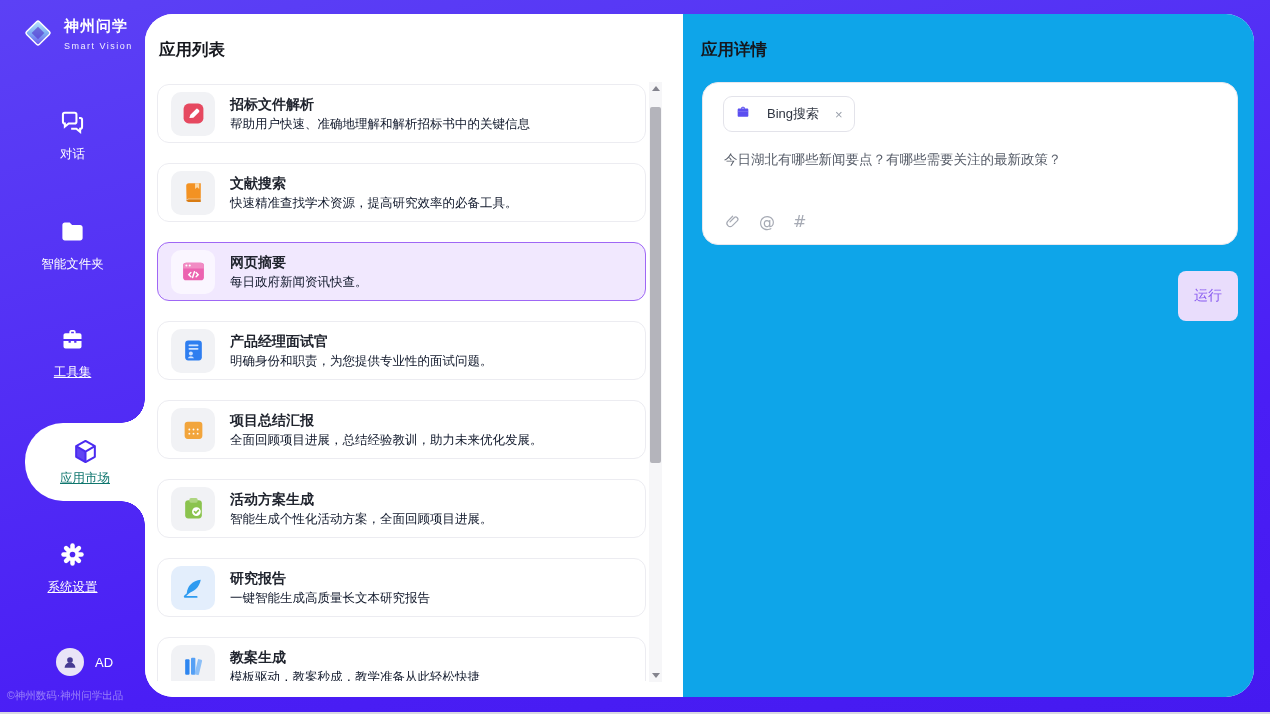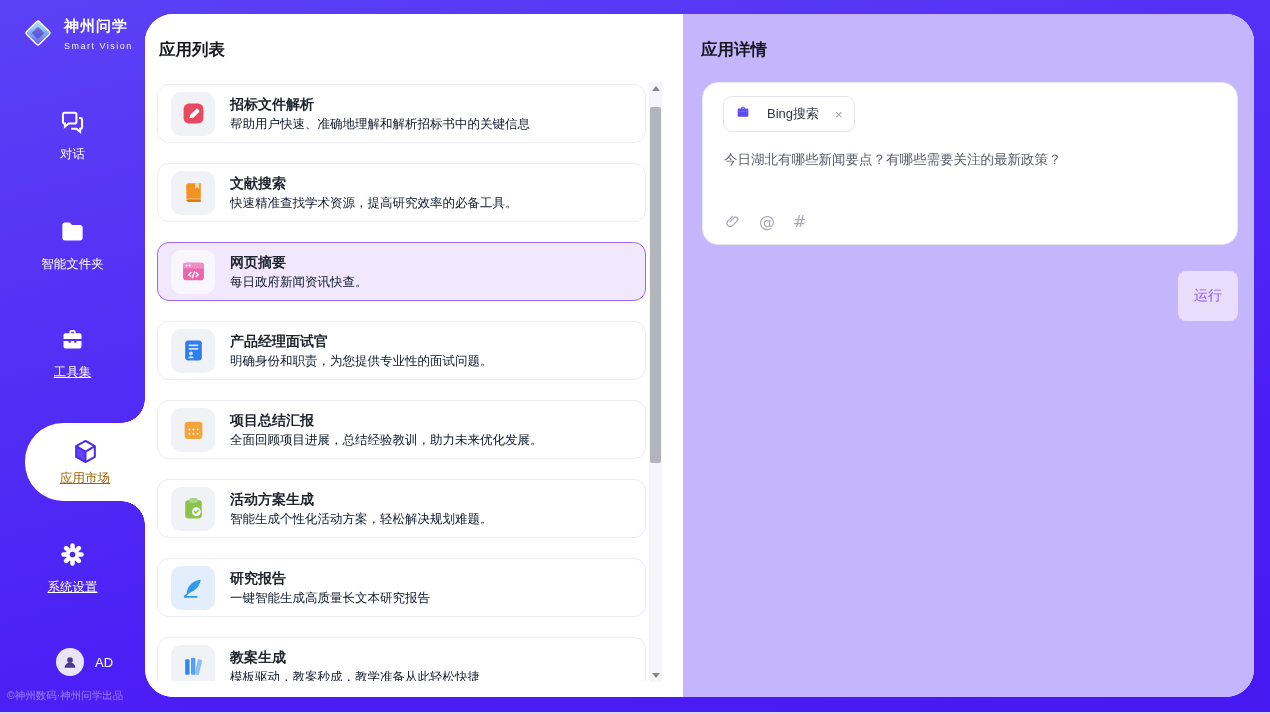--- a/index.html
+++ b/index.html
@@ -23,40 +23,40 @@
   .nav-item:nth-of-type(1){ top:108px; }
   .nav-item:nth-of-type(2){ top:218px; }
   .nav-item:nth-of-type(3){ top:326px; }
   .nav-item:nth-of-type(4){ top:423px; }
   .nav-item:nth-of-type(5){ top:541px; }
   .nav-item.active {
     left:25px; width:120px; height:78px; background:#fff;
     border-radius:38px 0 0 38px;
     display:flex; flex-direction:column; align-items:center; justify-content:center;
   }
-  .nav-item.active .nav-label { color:#a16207; margin-top:5px; }
+  .nav-item.active .nav-label { color:#0f766e; margin-top:5px; }
   .nav-item.active::before, .nav-item.active::after {
     content:""; position:absolute; right:0; width:24px; height:24px;
   }
   .nav-item.active::before { top:-24px; background:radial-gradient(circle at 0 0, rgba(0,0,0,0) 23.5px, #fff 24px); }
   .nav-item.active::after  { bottom:-24px; background:radial-gradient(circle at 0 100%, rgba(0,0,0,0) 23.5px, #fff 24px); }
 
   .user-row { position:absolute; bottom:38px; left:0; width:145px; display:flex; align-items:center; justify-content:center; gap:11px;padding-left:24px; }
   .avatar { width:28px; height:28px; border-radius:50%; background:#e9e4f7; display:flex; align-items:center; justify-content:center; }
   .avatar svg { width:18px; height:18px; }
   .user-name { color:#fff; font-size:13px; }
   .copyright { position:absolute; bottom:11px; left:7px; width:138px; font-size:10.5px; color:rgba(255,255,255,.42); white-space:nowrap; }
 
   
   .content {
     position:absolute; left:145px; top:14px; right:16px; bottom:17px;
     border-radius:28px; overflow:hidden; display:flex; background:#fff;
   }
   .left-panel { width:538px; background:#fff; position:relative; overflow:hidden; }
-  .right-panel { flex:1; background:#c4b5fd; position:relative; }
+  .right-panel { flex:1; background:#0ea5e9; position:relative; }
   .panel-title { position:absolute; top:25px; left:14px; font-size:16.5px; font-weight:bold; color:#15171d; }
   .right-panel .panel-title { left:18px; }
 
   .apps { position:absolute; top:70px; left:12px; right:37px; height:597px; overflow:hidden; }
   .app-card {
     height:59px; border:1px solid #ececf1; border-radius:12px; background:#fff;
     margin-bottom:20px; display:flex; align-items:center; padding:0 13px; gap:15px; cursor:pointer;
   }
   .app-card.selected { background:#f1e8fe; border:1.5px solid #9f67f5; }
   .app-icon { flex:0 0 44px; width:44px; height:44px; border-radius:10px; background:#f1f2f5; display:flex; align-items:center; justify-content:center; }
@@ -249,21 +249,21 @@
           <span class="app-icon">
             <svg viewBox="0 0 24 24">
               <rect x="4" y="4" width="16" height="17.5" rx="3" fill="#8bc34e"></rect>
               <rect x="8" y="2" width="8" height="4.4" rx="1.6" fill="#aed581"></rect>
               <circle cx="14.8" cy="15" r="4.2" fill="#fff"></circle>
               <path d="M12.9 15l1.4 1.4 2.4-2.6" stroke="#8bc34e" stroke-width="1.5" fill="none" stroke-linecap="round" stroke-linejoin="round"></path>
             </svg>
           </span>
           <div>
             <div class="app-name">活动方案生成</div>
-            <div class="app-desc">智能生成个性化活动方案，轻松解决规划难题。</div>
+            <div class="app-desc">智能生成个性化活动方案，全面回顾项目进展。</div>
           </div>
         </div>
         <div class="app-card">
           <span class="app-icon tint-blue">
             <svg viewBox="0 0 24 24">
               <path d="M5.5 17.5C6 10.5 11 5.5 19 4.5c-1.5 7.5-6.5 12-13.5 13z" fill="#2e9bf0"></path>
               <path d="M3.5 20.5c4-3.5 7-6.5 10-10" stroke="#2e9bf0" stroke-width="1.6" fill="none" stroke-linecap="round"></path>
               <path d="M4 21h11" stroke="#2e9bf0" stroke-width="1.8" stroke-linecap="round"></path>
             </svg>
           </span>

